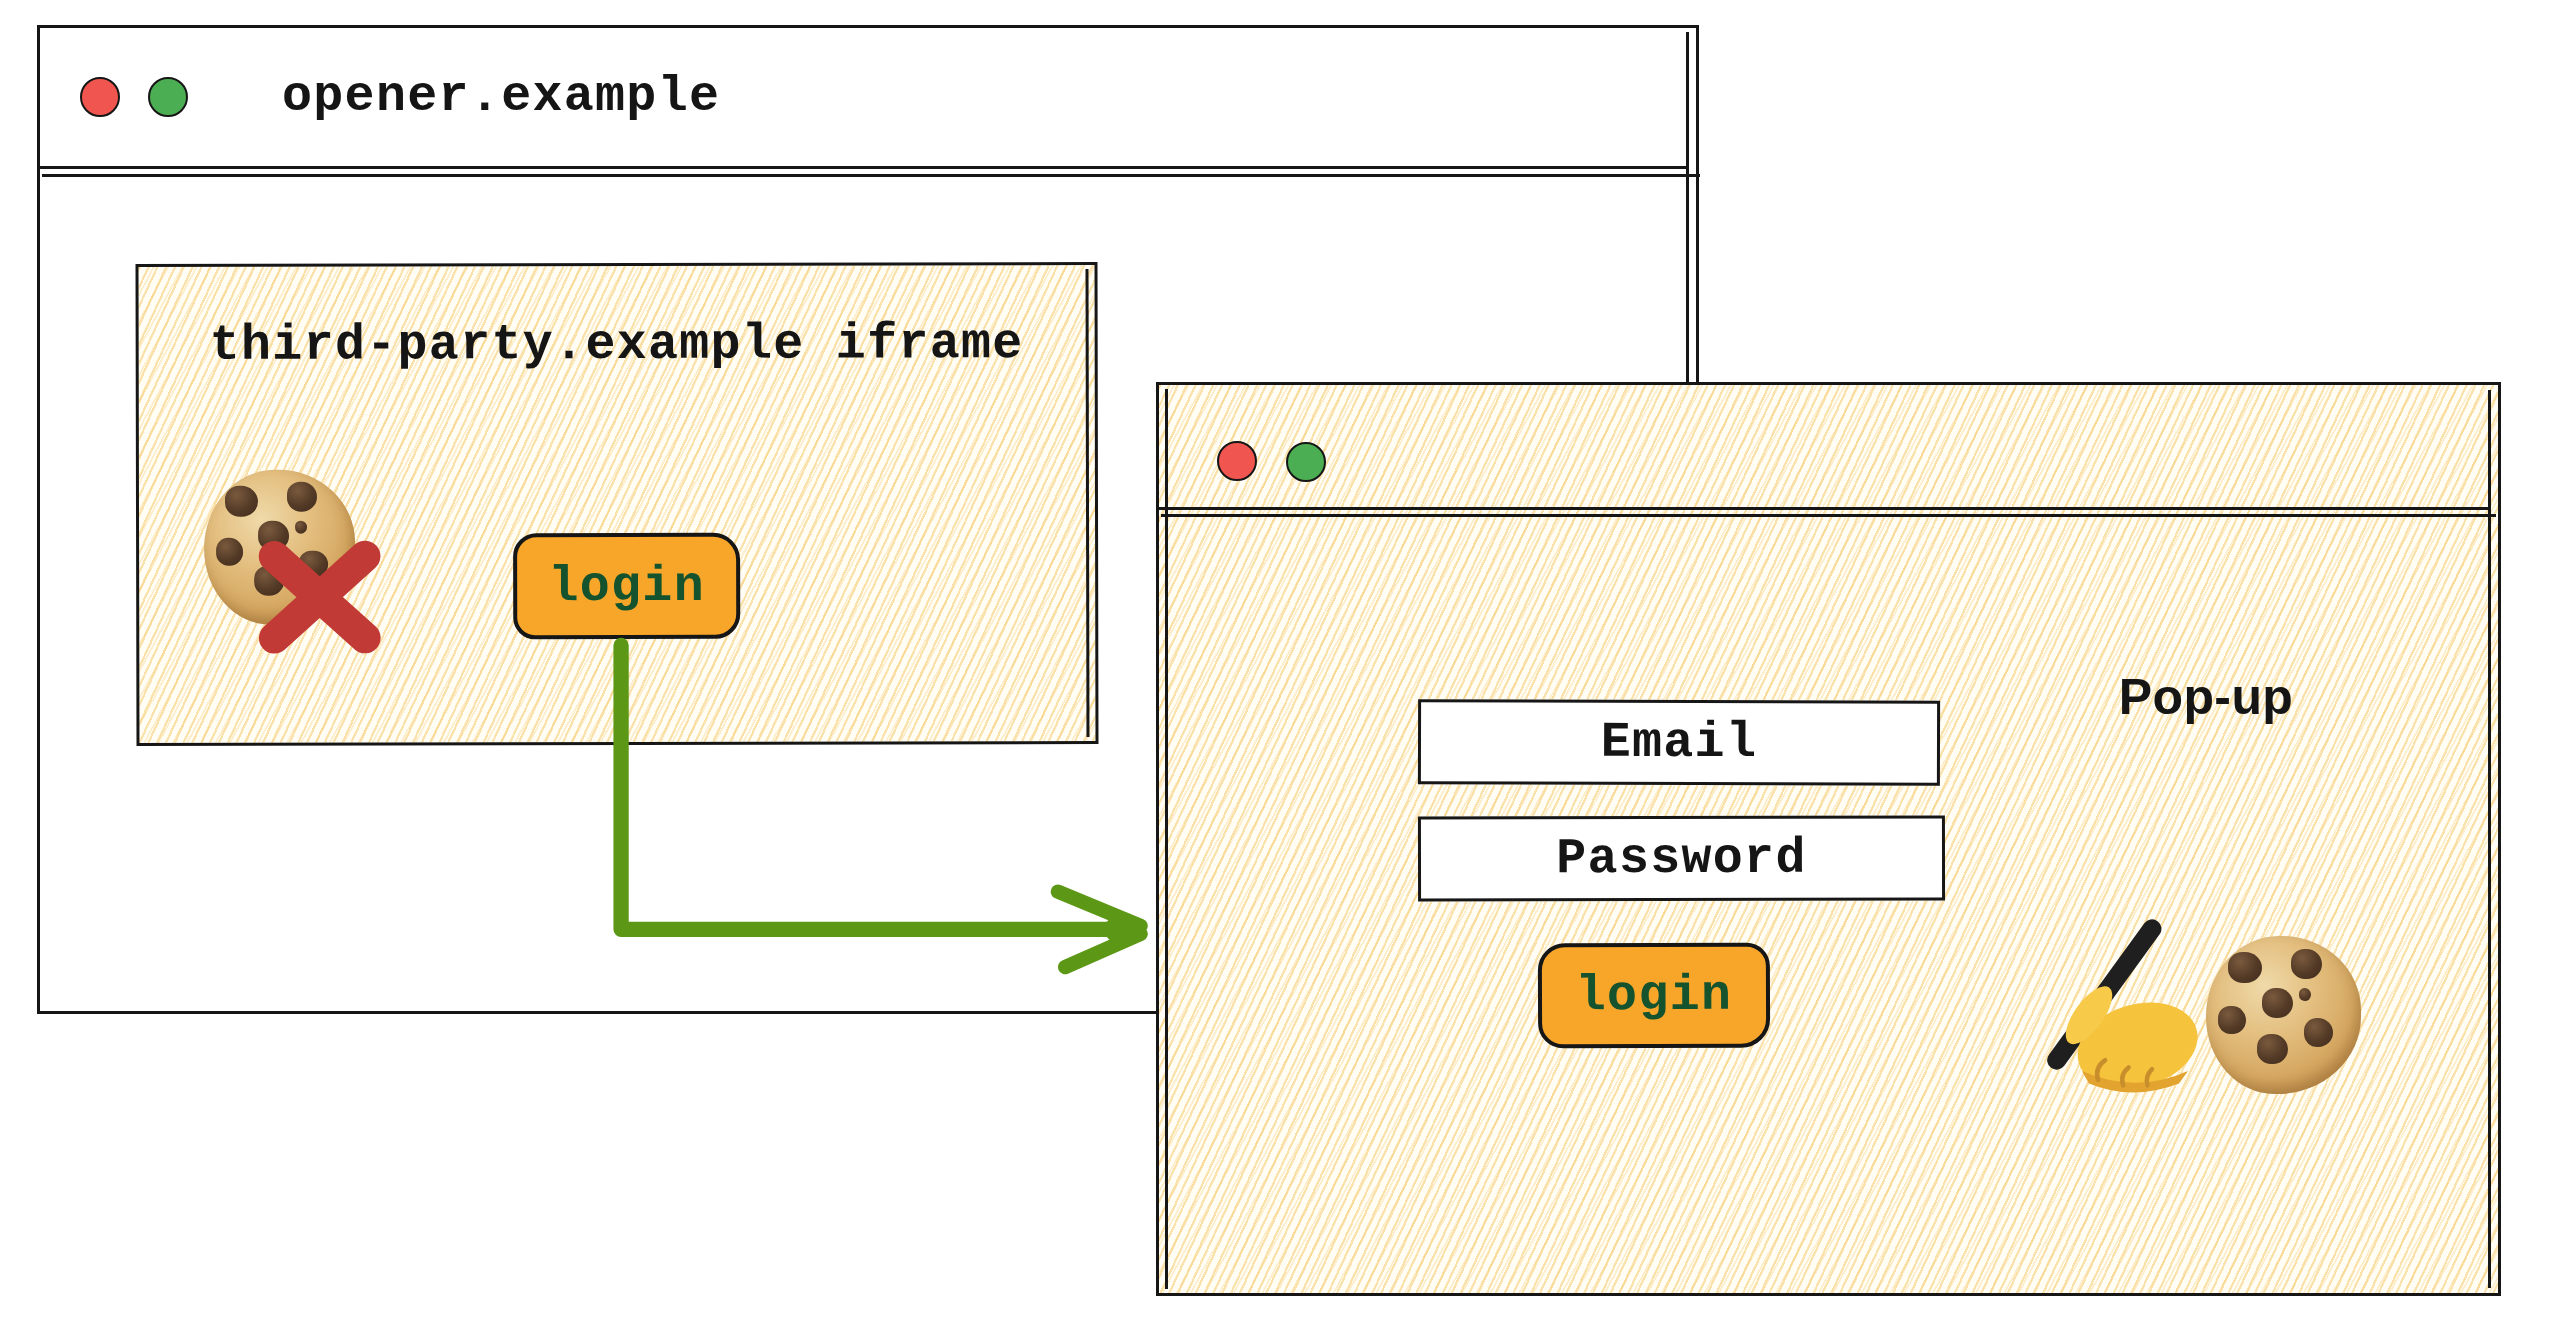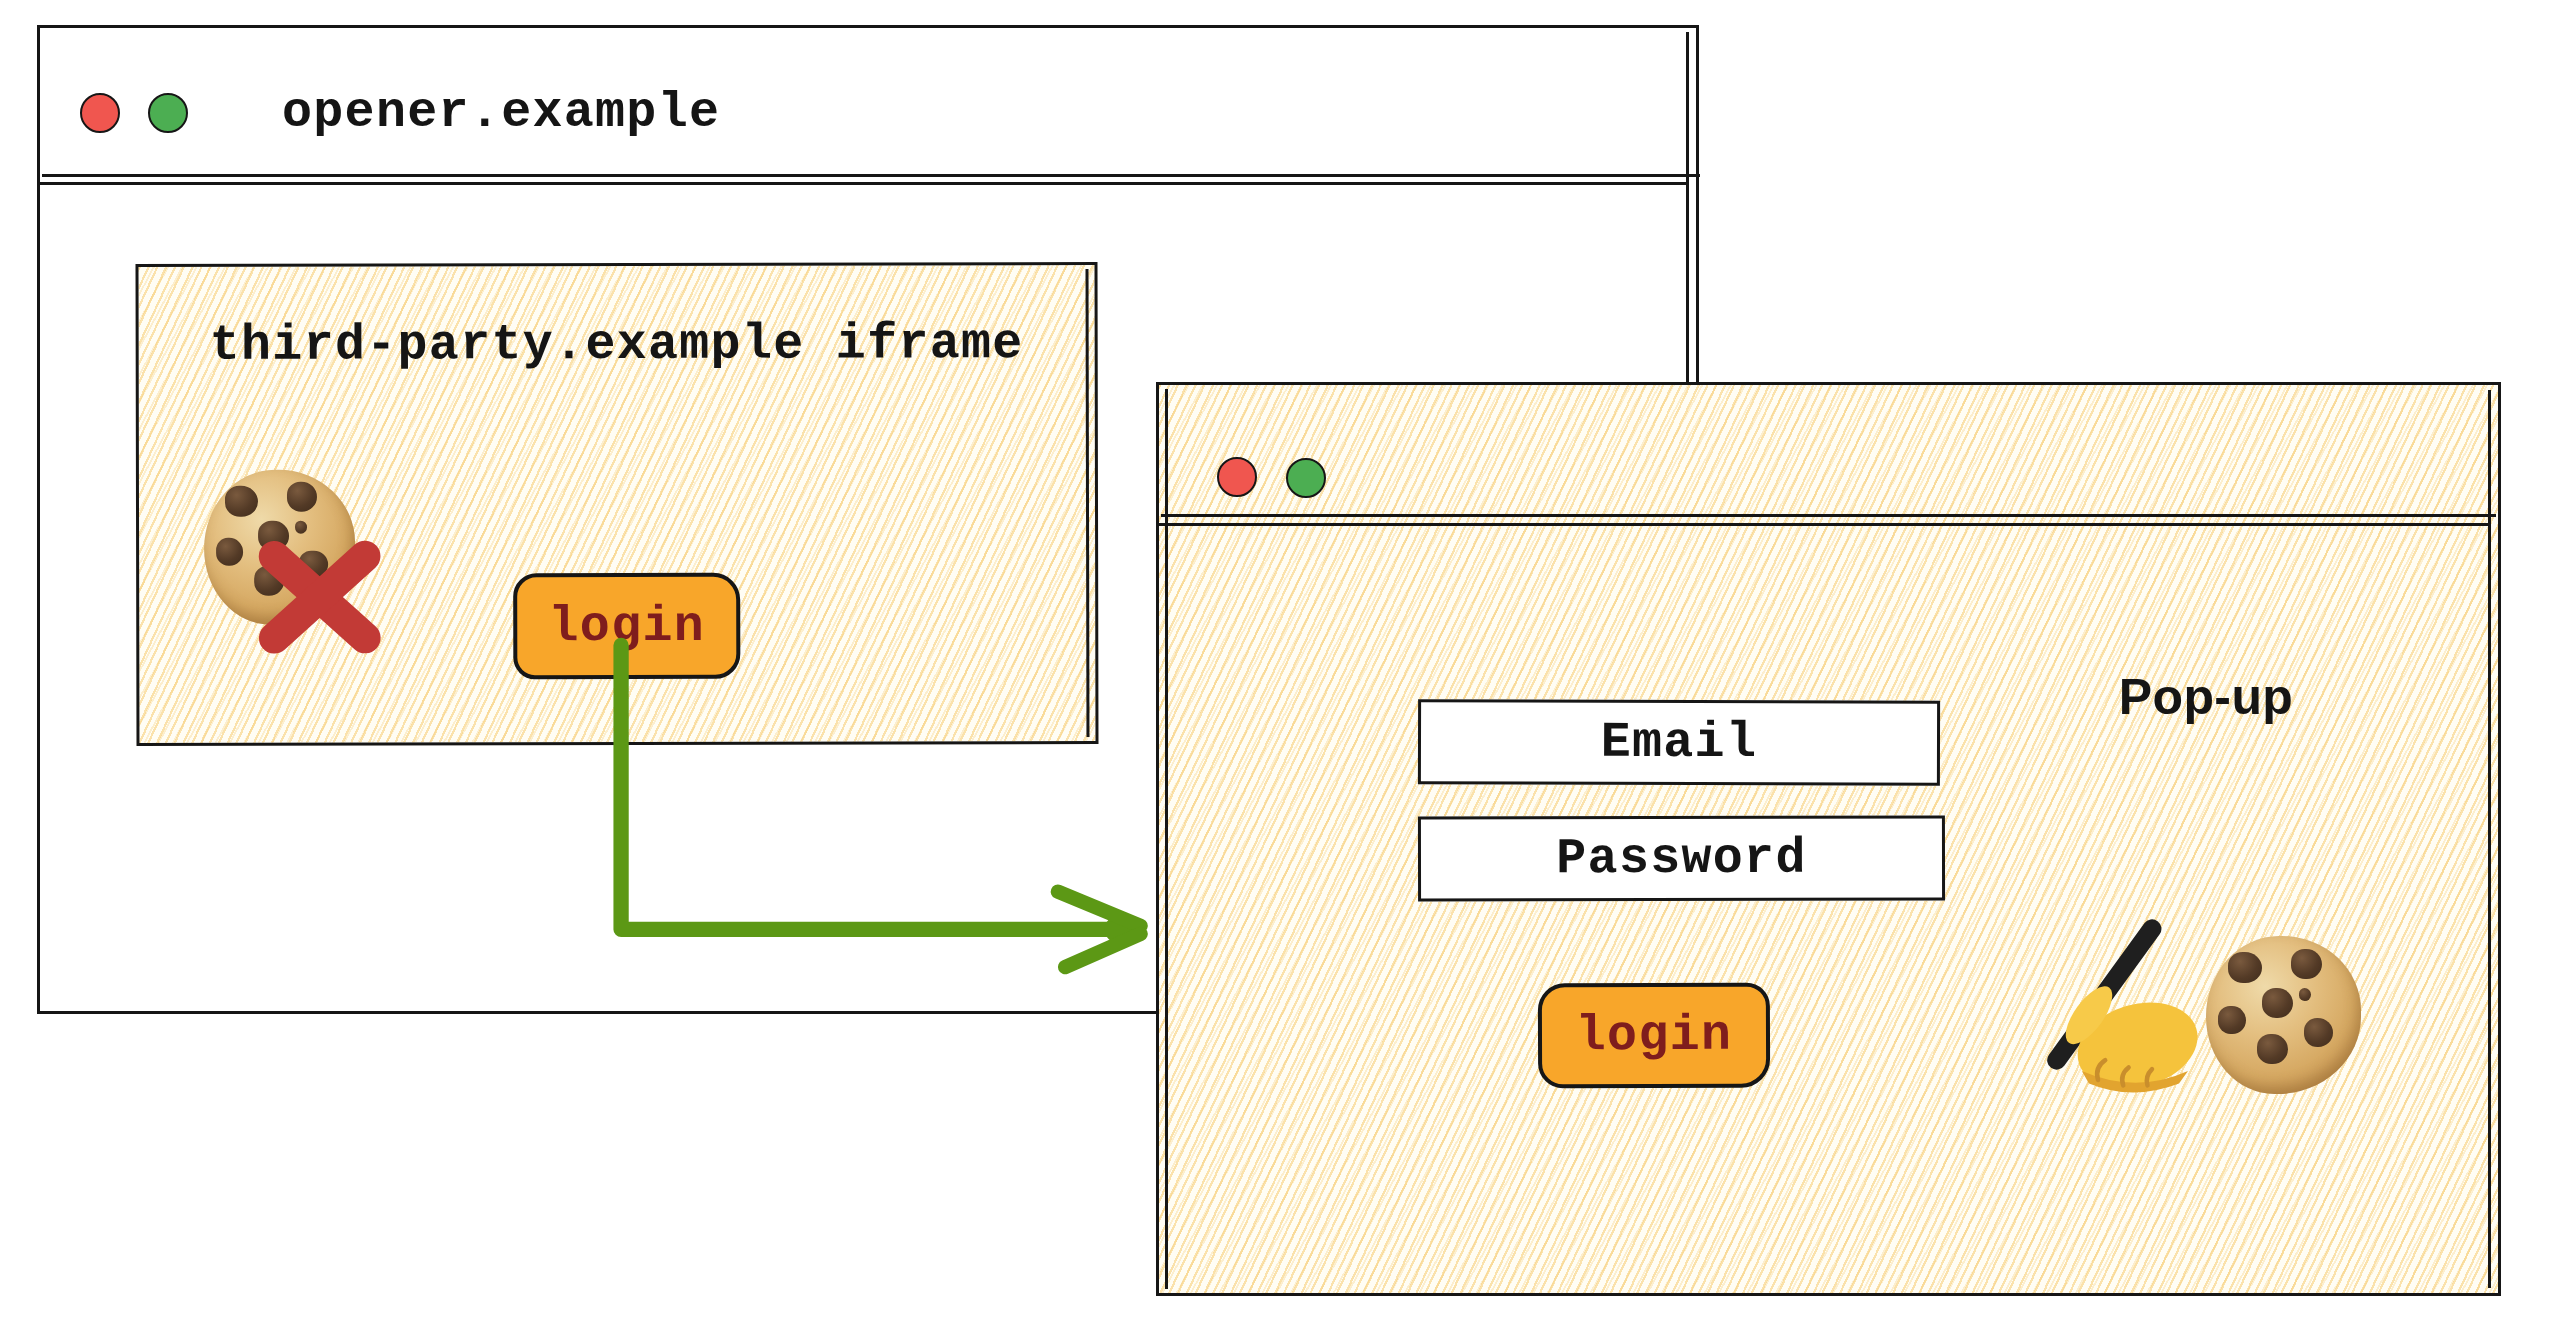--- a/index.html
+++ b/index.html
@@ -13,21 +13,21 @@
     background-image:
       repeating-linear-gradient(115deg, rgba(246,199,100,.50) 0px, rgba(246,199,100,.50) 2.2px, transparent 2.2px, transparent 8px),
       repeating-linear-gradient(118deg, rgba(244,196,96,.26) 0px, rgba(244,196,96,.26) 1.8px, transparent 1.8px, transparent 12.6px);
   }
 
   
   .window{position:absolute;border:3.6px solid #161616;}
   .opener{left:37px;top:25px;width:1656px;height:983px;background:#ffffff;z-index:10;}
   .popup {left:1156px;top:382px;width:1339px;height:908px;z-index:40;}
 
-  .titlebar{position:absolute;left:0;top:0;right:8px;border-bottom:3.6px solid #161616;margin-top:16px;}
+  .titlebar{position:absolute;left:0;top:0;right:8px;border-bottom:3.6px solid #161616;}
   .opener .titlebar{height:138px;}
   .popup  .titlebar{height:122px;}
 
   .dot{position:absolute;width:40px;height:40px;border-radius:50%;
        border:2.7px solid #161616;box-sizing:border-box;}
   .dot.red{background:#F0564F;}
   .dot.green{background:#4CAE52;}
   .opener .dot.red{left:40px;top:49px;}
   .opener .dot.green{left:108px;top:49px;}
   .popup .dot.red{left:58px;top:56px;}
@@ -72,22 +72,22 @@
   
   .xmark{position:absolute;left:104px;top:253px;width:153px;height:155px;}
   .bar{position:absolute;left:0;top:62px;width:153px;height:31px;border-radius:16px;
        background:#C23A36;}
   .b1{transform:rotate(42deg);}
   .b2{transform:rotate(-42deg);}
 
   
   .btn{display:flex;align-items:center;justify-content:center;position:absolute;
        background:#F8A62A;border:4.5px solid #161616;
-       font-family:inherit;font-weight:700;font-size:50px;letter-spacing:1.3px;color:#7f1d1d;
-       padding:0;cursor:pointer;margin-top:40px;}
+       font-family:inherit;font-weight:700;font-size:50px;letter-spacing:1.3px;color:#14532d;
+       padding:0;cursor:pointer;}
   .login-a{left:374px;top:267px;width:227px;height:106px;border-radius:23.4px 27px 25px 21.6px;}
   .login-b{left:379px;top:558px;width:232px;height:105px;border-radius:27px 23.4px 29px 25px;transform:rotate(-.2deg);}
 
   .field{display:flex;align-items:center;justify-content:center;position:absolute;
          background:#ffffff;border:3.6px solid #161616;
          font-weight:700;font-size:50px;letter-spacing:1.3px;}
   .email{left:259px;top:315px;width:516px;height:79px;transform:rotate(.15deg);}
   .password{left:259px;top:431px;width:521px;height:79px;transform:rotate(-.1deg);}
 
   .popup-label{position:absolute;left:912px;top:283px;width:270px;text-align:center;

